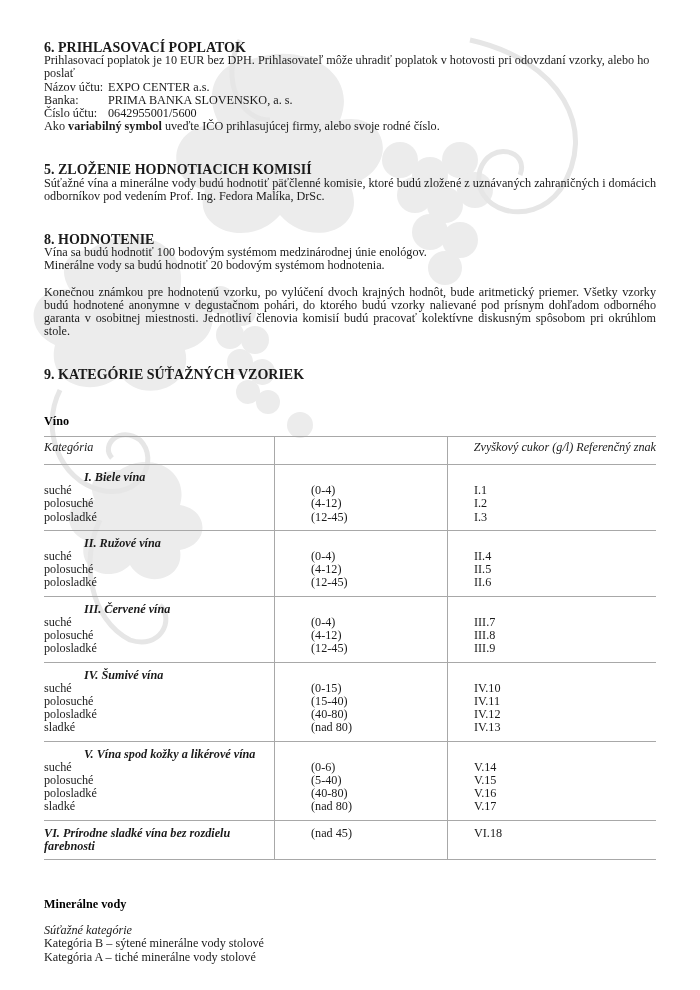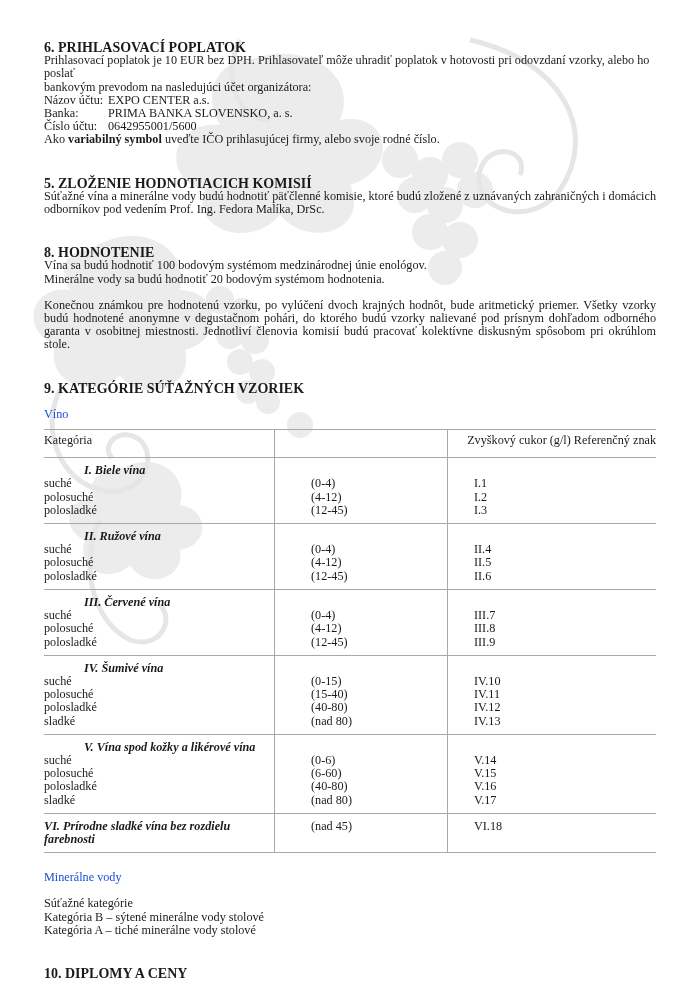--- a/index.html
+++ b/index.html
@@ -7,31 +7,31 @@
          font-family: "Liberation Serif", "DejaVu Serif", serif; color: #1a1a1a; font-size: 12.2px; line-height: 13.2px; }
   .watermark { position: absolute; left: 0; top: 0; width: 700px; height: 990px; z-index: 0; pointer-events: none; }
   .page { position: absolute; left: 44px; top: 41px; width: 612px; z-index: 1; }
   .sec-title { font-weight: bold; margin: 0; font-size: 14px; }
   p { margin: 0; }
   .justify { text-align: justify; text-align-last: left; }
   .kv { display: flex; }
   .kv .k { width: 64px; }
   .gap-lg { height: 30px; }
   .gap-md { height: 13px; }
-  .red-title { color: #1d4ed8; font-weight: normal; }
+  .red-title { color: #000000; font-weight: bold; margin-top: 20px; }
   table.cat { width: 612px; border-collapse: collapse; margin-top: 8px; }
   table.cat td { vertical-align: top; padding: 6px 0 6px 0; }
   table.cat tr { border-top: 1px solid #a8a8a8; }
   table.cat tr.last { border-bottom: 1px solid #a8a8a8; }
   table.cat td.c1 { width: 230px; border-right: 1px solid #a8a8a8; padding-left: 0; }
   table.cat td.c2 { width: 172px; border-right: 1px solid #a8a8a8; padding-left: 36px; width: 136px; }
   table.cat td.c3 { padding-left: 26px; }
   table.cat tr.head td { padding-top: 4px; padding-bottom: 10px; }
   table.cat tr.head td.c3 { text-align: right; padding-left: 0; }
-  .it { }
+  .it { font-style: italic; }
   .bi { font-style: italic; font-weight: bold; margin-left: 40px; }
 </style>
 </head>
 <body>
 
 <svg class="watermark" viewBox="0 0 700 990">
   <g fill="#ececec" stroke="none">
 
     <path d="M250 60 C300 40 360 70 340 120 C390 110 400 170 350 185 C370 230 310 250 280 215 C250 250 190 230 205 190 C160 180 170 120 220 125 C200 90 220 60 250 60 Z"></path>
     <path d="M90 250 C130 220 190 240 180 290 C220 290 225 340 185 350 C195 390 140 405 120 375 C95 400 45 385 55 345 C20 330 30 285 70 290 C55 265 70 250 90 250 Z"></path>
@@ -62,21 +62,20 @@
     <path d="M100 520 C80 560 90 620 130 640 C160 650 175 620 160 605"></path>
     <path d="M240 40 C220 80 240 120 270 120"></path>
   </g>
 </svg>
 
 <div class="page">
 
   <div>
     <p class="sec-title">6. PRIHLASOVACÍ POPLATOK</p>
     <p>Prihlasovací poplatok je 10 EUR bez DPH. Prihlasovateľ môže uhradiť poplatok v hotovosti pri odovzdaní vzorky, alebo ho poslať</p>
-    <p>bankovým prevodom na nasledujúci účet organizátora:</p>
     <div class="kv">
       <span class="k">Názov účtu:</span>
       <span>EXPO CENTER a.s.</span>
     </div>
     <div class="kv">
       <span class="k">Banka:</span>
       <span>PRIMA BANKA SLOVENSKO, a. s.</span>
     </div>
     <div class="kv">
       <span class="k">Číslo účtu:</span>
@@ -209,21 +208,21 @@
             <td class="c1">
               <div class="bi">V. Vína spod kožky a likérové vína</div>
               <div>suché</div>
               <div>polosuché</div>
               <div>polosladké</div>
               <div>sladké</div>
             </td>
             <td class="c2">
               <div>&nbsp;</div>
               <div>(0-6)</div>
-              <div>(6-60)</div>
+              <div>(5-40)</div>
               <div>(40-80)</div>
               <div>(nad 80)</div>
             </td>
             <td class="c3">
               <div>&nbsp;</div>
               <div>V.14</div>
               <div>V.15</div>
               <div>V.16</div>
               <div>V.17</div>
             </td>

